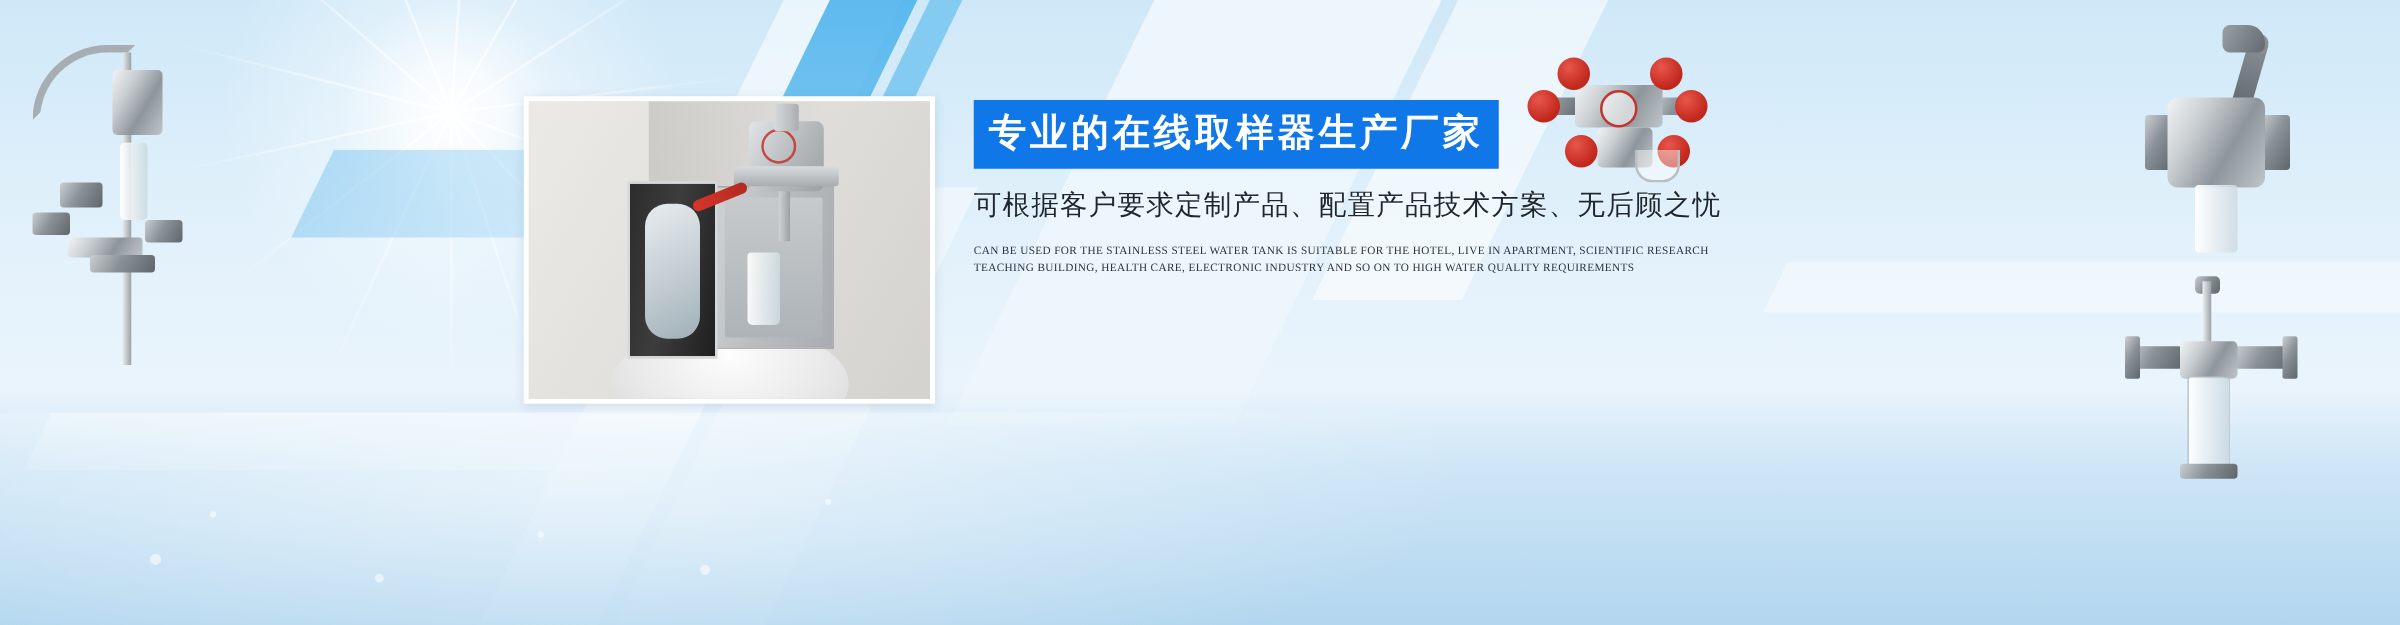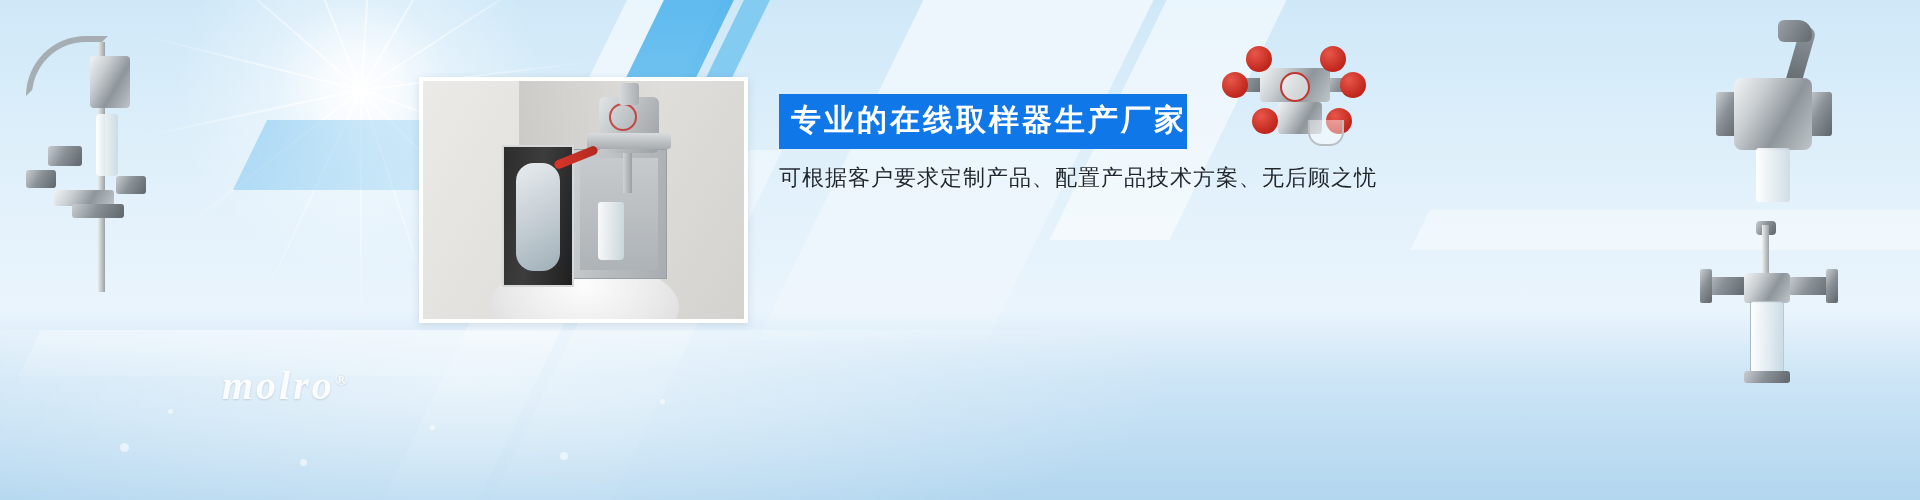--- a/index.html
+++ b/index.html
@@ -181,24 +181,24 @@
   
   .copy { position:absolute; left:779px; top:80px; width:620px; }
 
   .title {
     font-family:"Liberation Serif", serif;
     font-size:33px; font-weight:700; letter-spacing:5px;
     color:#16212b; white-space:nowrap;
     text-shadow:0 1px 0 rgba(255,255,255,.6);
   }
   .hl1 {
-    display:inline-block; margin-top:14px;
+    display:inline-block; 
     background:#1077e8; color:#fff;
     font-size:30px; font-weight:700; letter-spacing:3px;
-    padding:6px 0 8px 12px; white-space:nowrap;
+    padding:6px 12px 8px 12px; white-space:nowrap;
   }
   .line3 {
     margin-top:14px;
     font-size:22px; color:#1d2730; letter-spacing:1px; white-space:nowrap;
     text-shadow:0 1px 0 rgba(255,255,255,.7);
   }
   .hl2 {
     display:inline-block; margin-top:13px;
     background:#1077e8; color:#fff;
     font-size:22px; letter-spacing:3px;
@@ -335,17 +335,17 @@
     <div class="base metal-d"></div>
   </div>
 
   <div class="copy">
 
     <div><span class="hl1">专业的在线取样器生产厂家</span></div>
 
     <div class="line3">可根据客户要求定制产品、配置产品技术方案、无后顾之忧</div>
 
 
-  </div>
-
-  <div class="wm"><span>molro</span><sup>®</sup></div>
+    <div class="eng">CAN BE USED FOR THE STAINLESS STEEL WATER TANK IS SUITABLE FOR THE HOTEL, LIVE IN APARTMENT, SCIENTIFIC RESEARCH TEACHING BUILDING, HEALTH CARE, ELECTRONIC INDUSTRY AND SO ON TO HIGH WATER QUALITY REQUIREMENTS</div>
+  </div>
+
 
 </div>
 
 </body></html>

